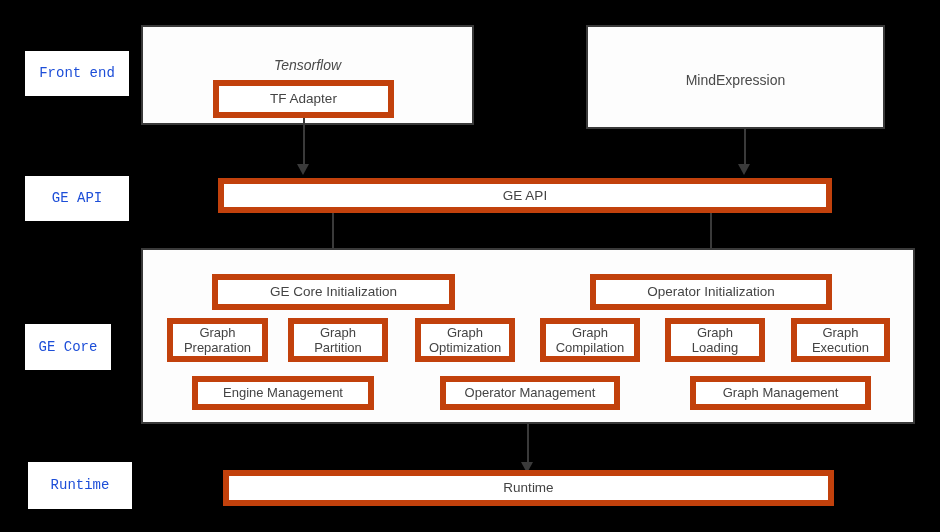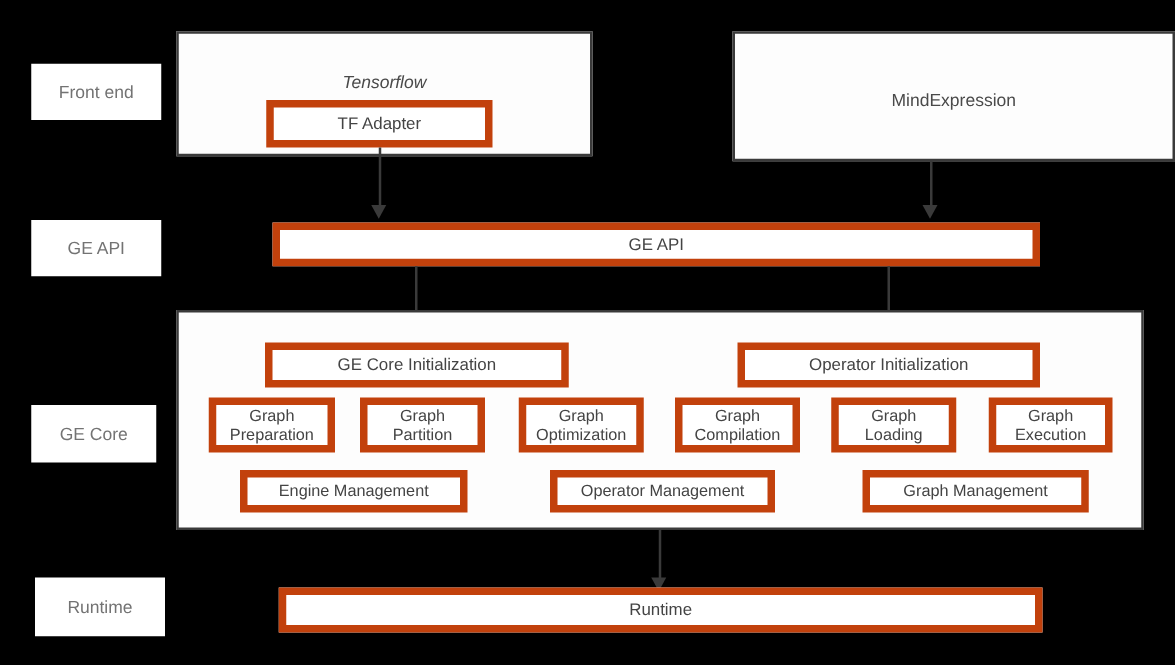--- a/index.html
+++ b/index.html
@@ -25,21 +25,22 @@
     align-items: center;
     justify-content: center;
     text-align: center;
     line-height: 1.18;
     white-space: pre-line;
   }
   
   .layer-label {
     border: none;
     font-size: 14px;
-    color: #737373;
+    color: #1d4ed8;
+    font-family: Liberation Mono, monospace;
   }
   .container-box {
     background: #fdfdfd;
     border: 2px solid #3a3a3a;
     display: block;
   }
   .group-title {
     position: absolute;
     left: 0;
     right: 0;
@@ -70,35 +71,35 @@
 <body>
 
 <div id="canvas">
 
   <div class="box layer-label" style="left:25px; top:51px; width:104px; height:45px;">
     <span>Front end</span>
   </div>
   <div class="box layer-label" style="left:25px; top:176px; width:104px; height:45px;">
     <span>GE API</span>
   </div>
-  <div class="box layer-label" style="left:25px; top:324px; width:100px; height:46px;">
+  <div class="box layer-label" style="left:25px; top:324px; width:86px; height:46px;">
     <span>GE Core</span>
   </div>
   <div class="box layer-label" style="left:28px; top:462px; width:104px; height:47px;">
     <span>Runtime</span>
   </div>
 
   <div class="box container-box" style="left:141px; top:25px; width:333px; height:100px;font-style:italic;">
     <div class="group-title" style="top:30px;">Tensorflow</div>
   </div>
   <div class="box inner-box" style="left:213px; top:80px; width:181px; height:38px; font-size:13.5px;">
     <span>TF Adapter</span>
   </div>
 
-  <div class="box container-box" style="left:586px; top:25px; width:354px; height:104px;">
+  <div class="box container-box" style="left:586px; top:25px; width:299px; height:104px;">
     <div class="group-title" style="top:45px;">MindExpression</div>
   </div>
 
   <div class="connector" style="left:303px; top:118px; height:48px;"></div>
   <div class="arrowhead" style="left:297px; top:164px;"></div>
 
   <div class="connector" style="left:744px; top:129px; height:37px;"></div>
   <div class="arrowhead" style="left:738px; top:164px;"></div>
 
   <div class="box wide-box" style="left:218px; top:178px; width:614px; height:35px;">

